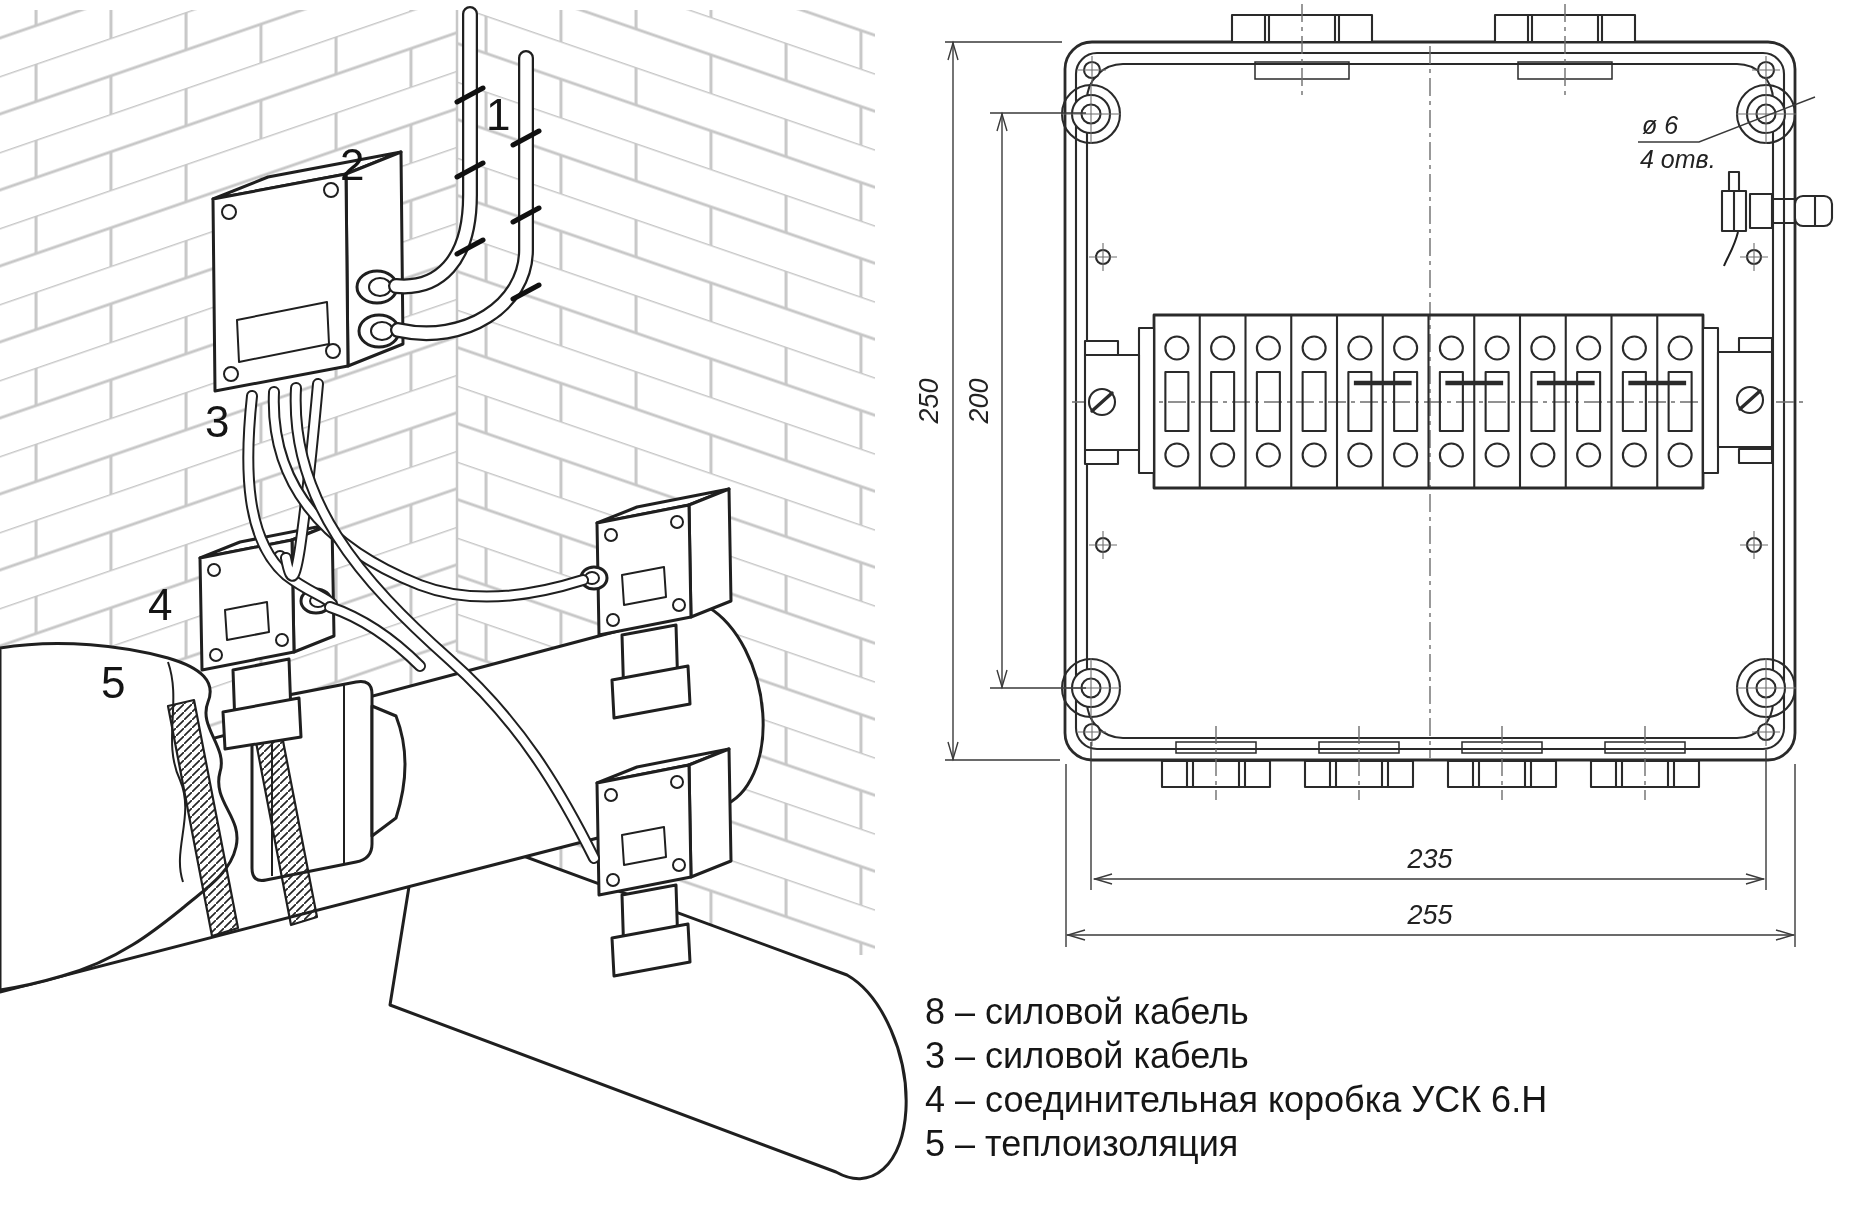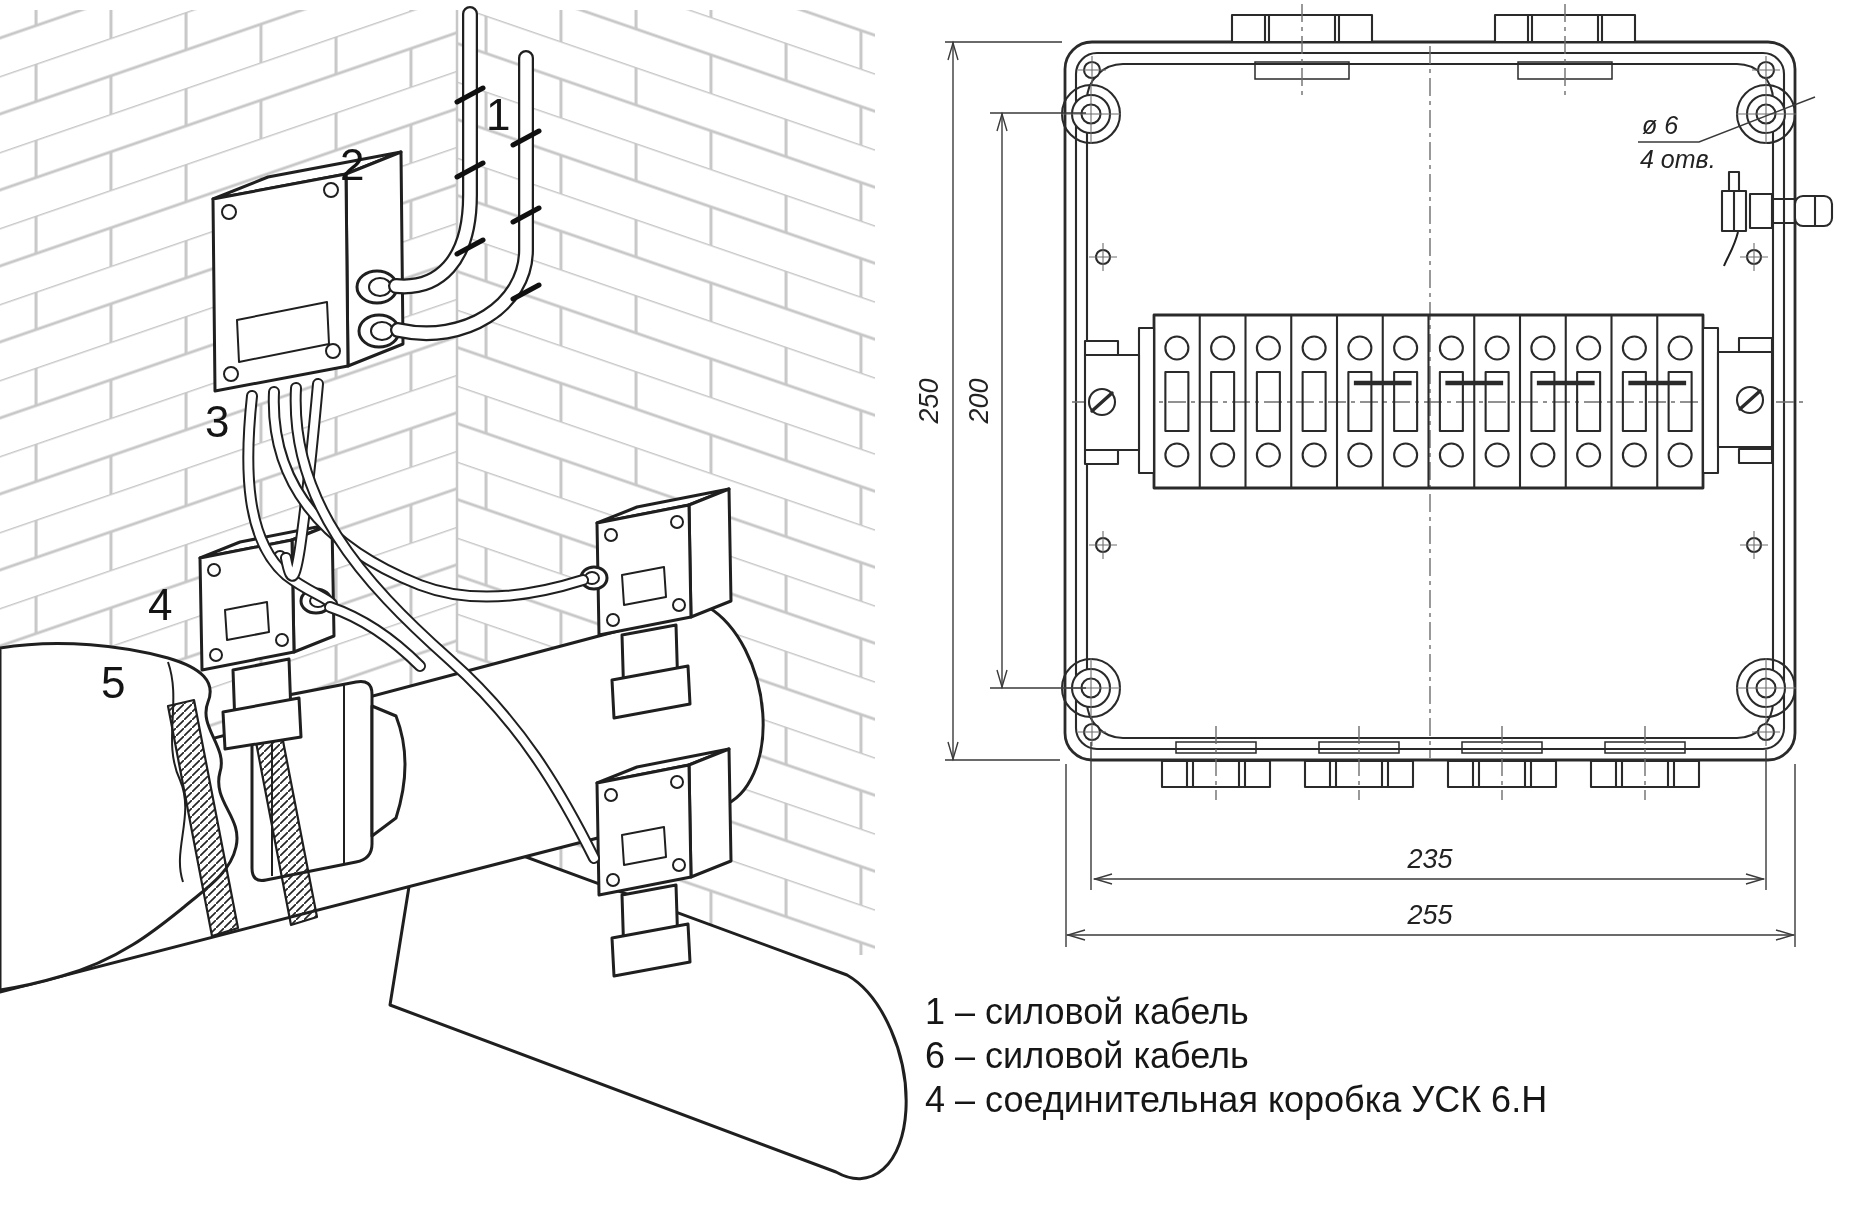--- a/index.html
+++ b/index.html
@@ -368,17 +368,18 @@
       <text class="dimtext" text-anchor="middle" x="1430" y="924">255</text>
 
       <path class="dim" d="M1638,142 H1699 L1815,97"></path>
       <text class="notetext" x="1642" y="134">ø 6</text>
       <text class="notetext" x="1640" y="168">4 отв.</text>
     </g>
   </g>
 </svg>
 
 <div id="legend">
-  <div>1 – силовой кабель</div>
-  <div>6 – силовой кабель</div>
+  <div>8 – силовой кабель</div>
+  <div>3 – силовой кабель</div>
   <div>4 – соединительная коробка УСК 6.Н</div>
+  <div>5 – теплоизоляция</div>
 </div>
 </div>
 
 </body></html>

